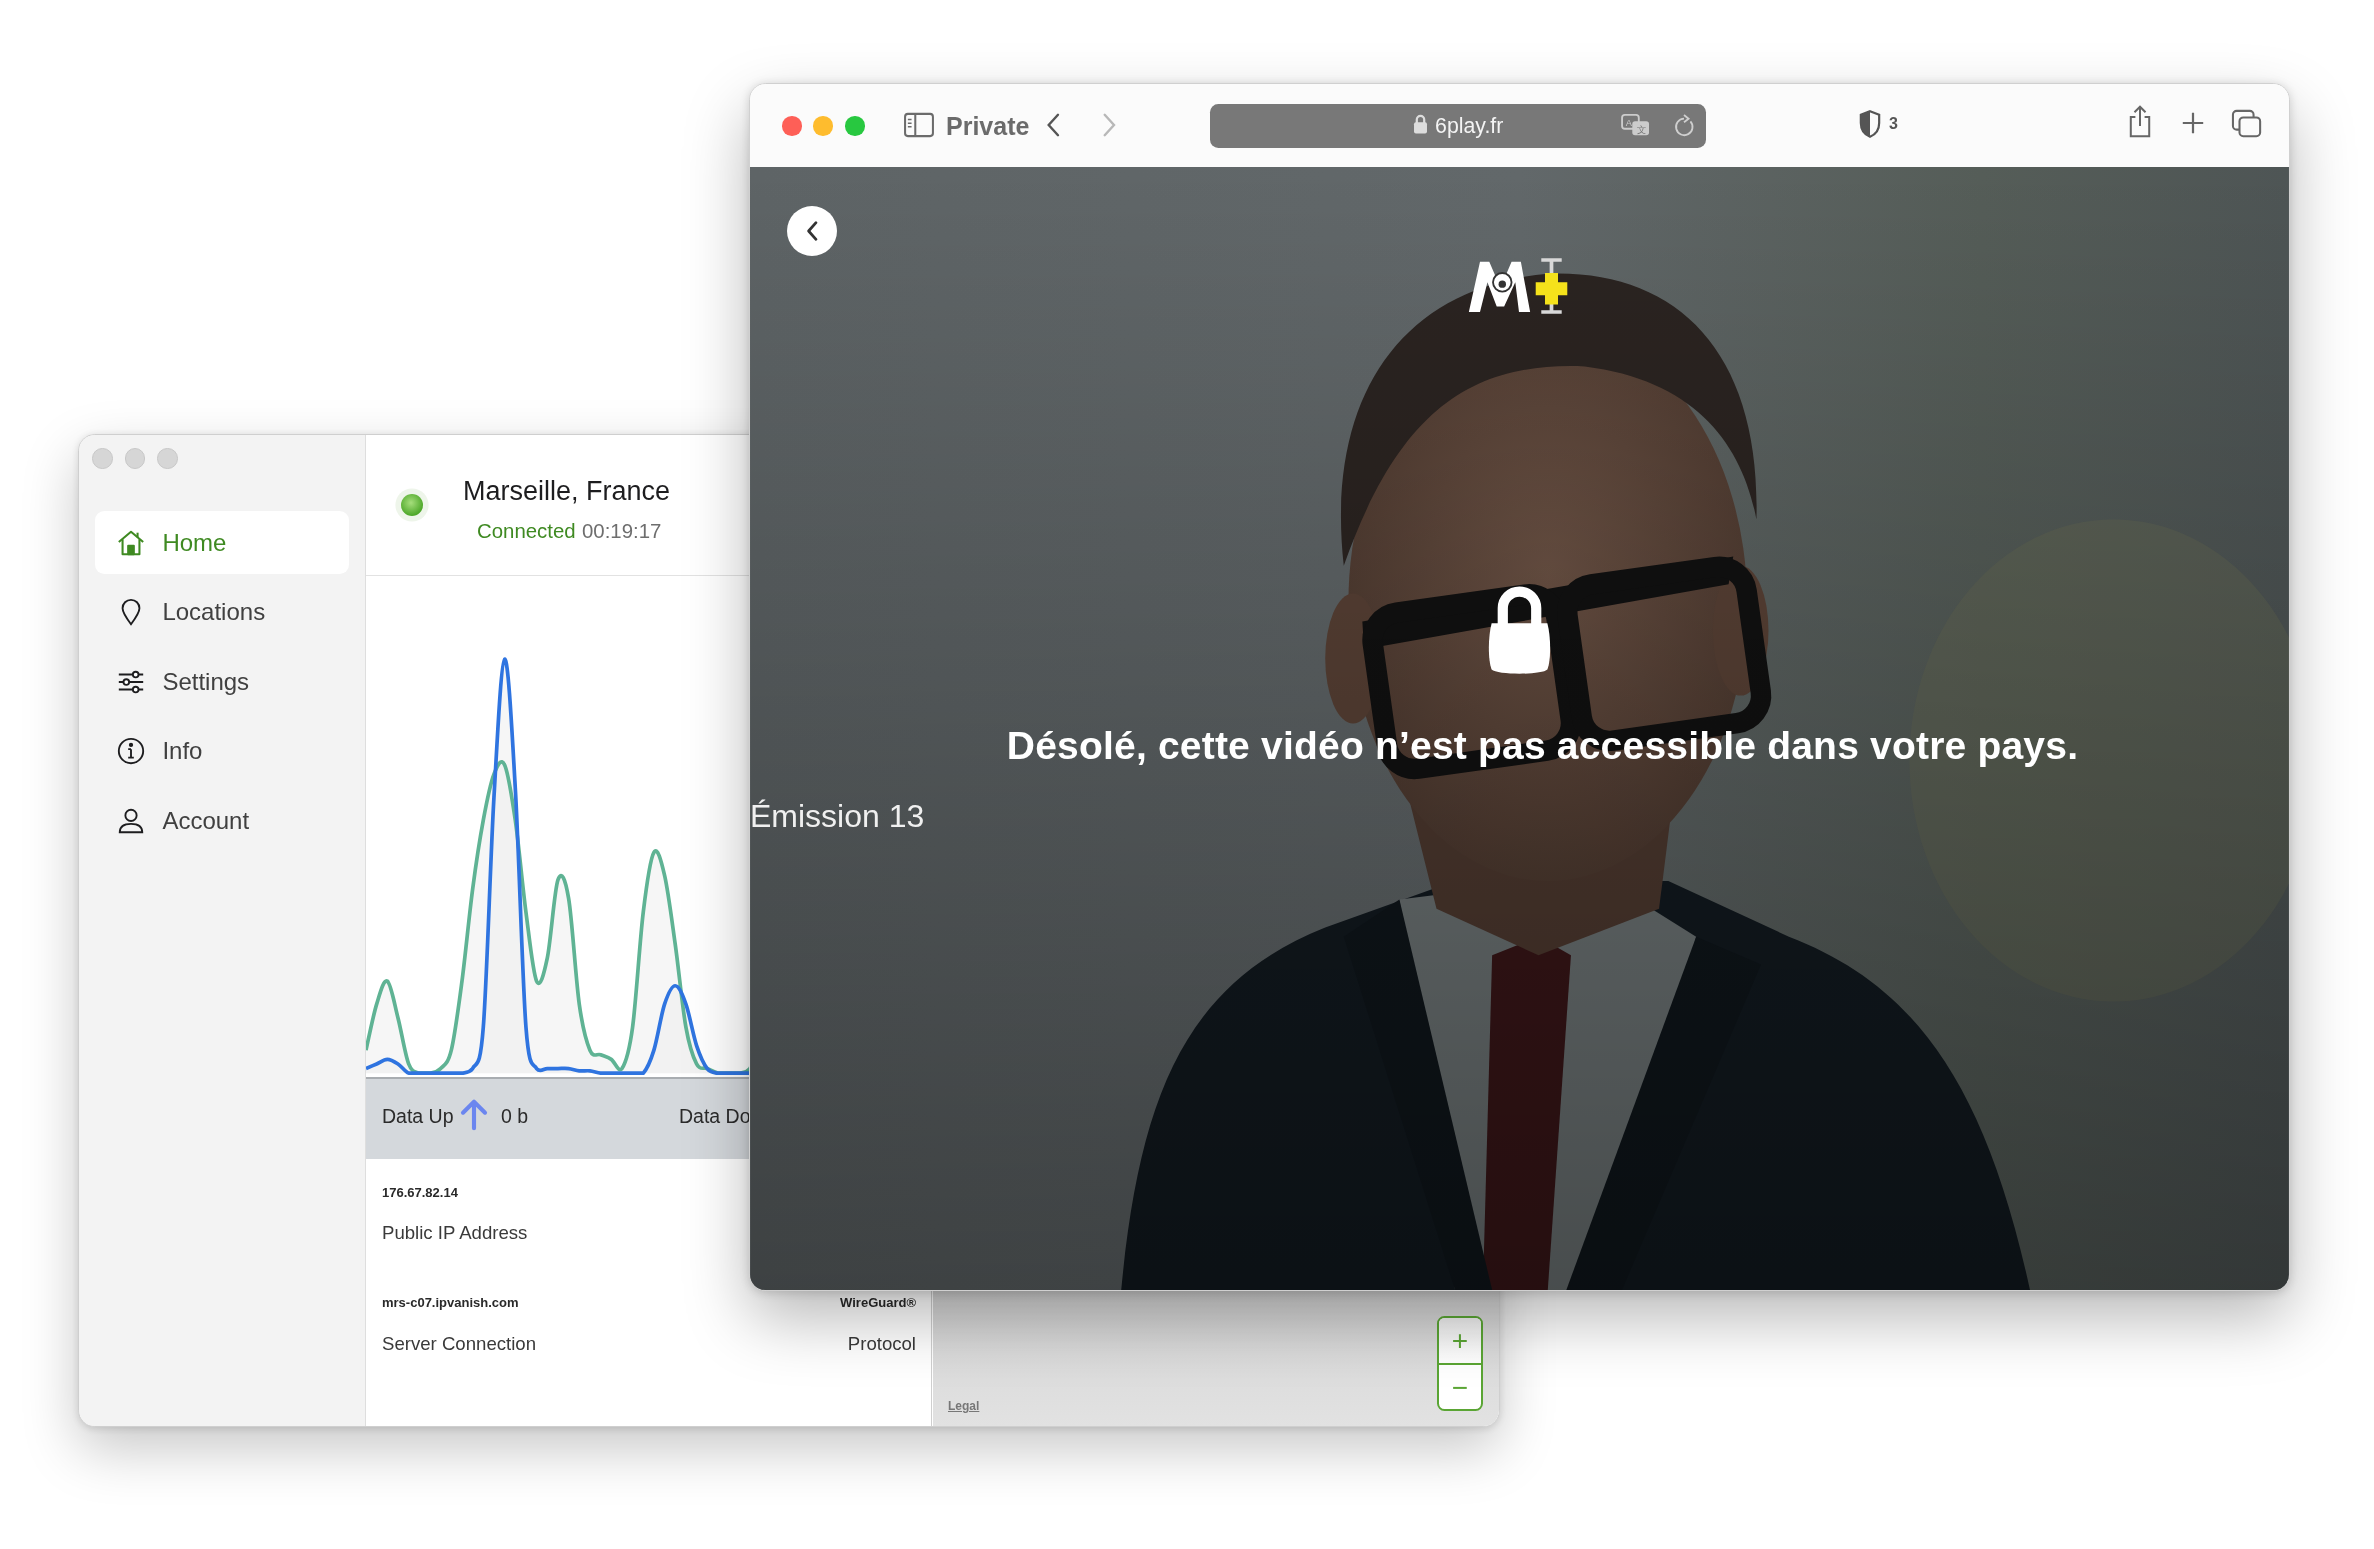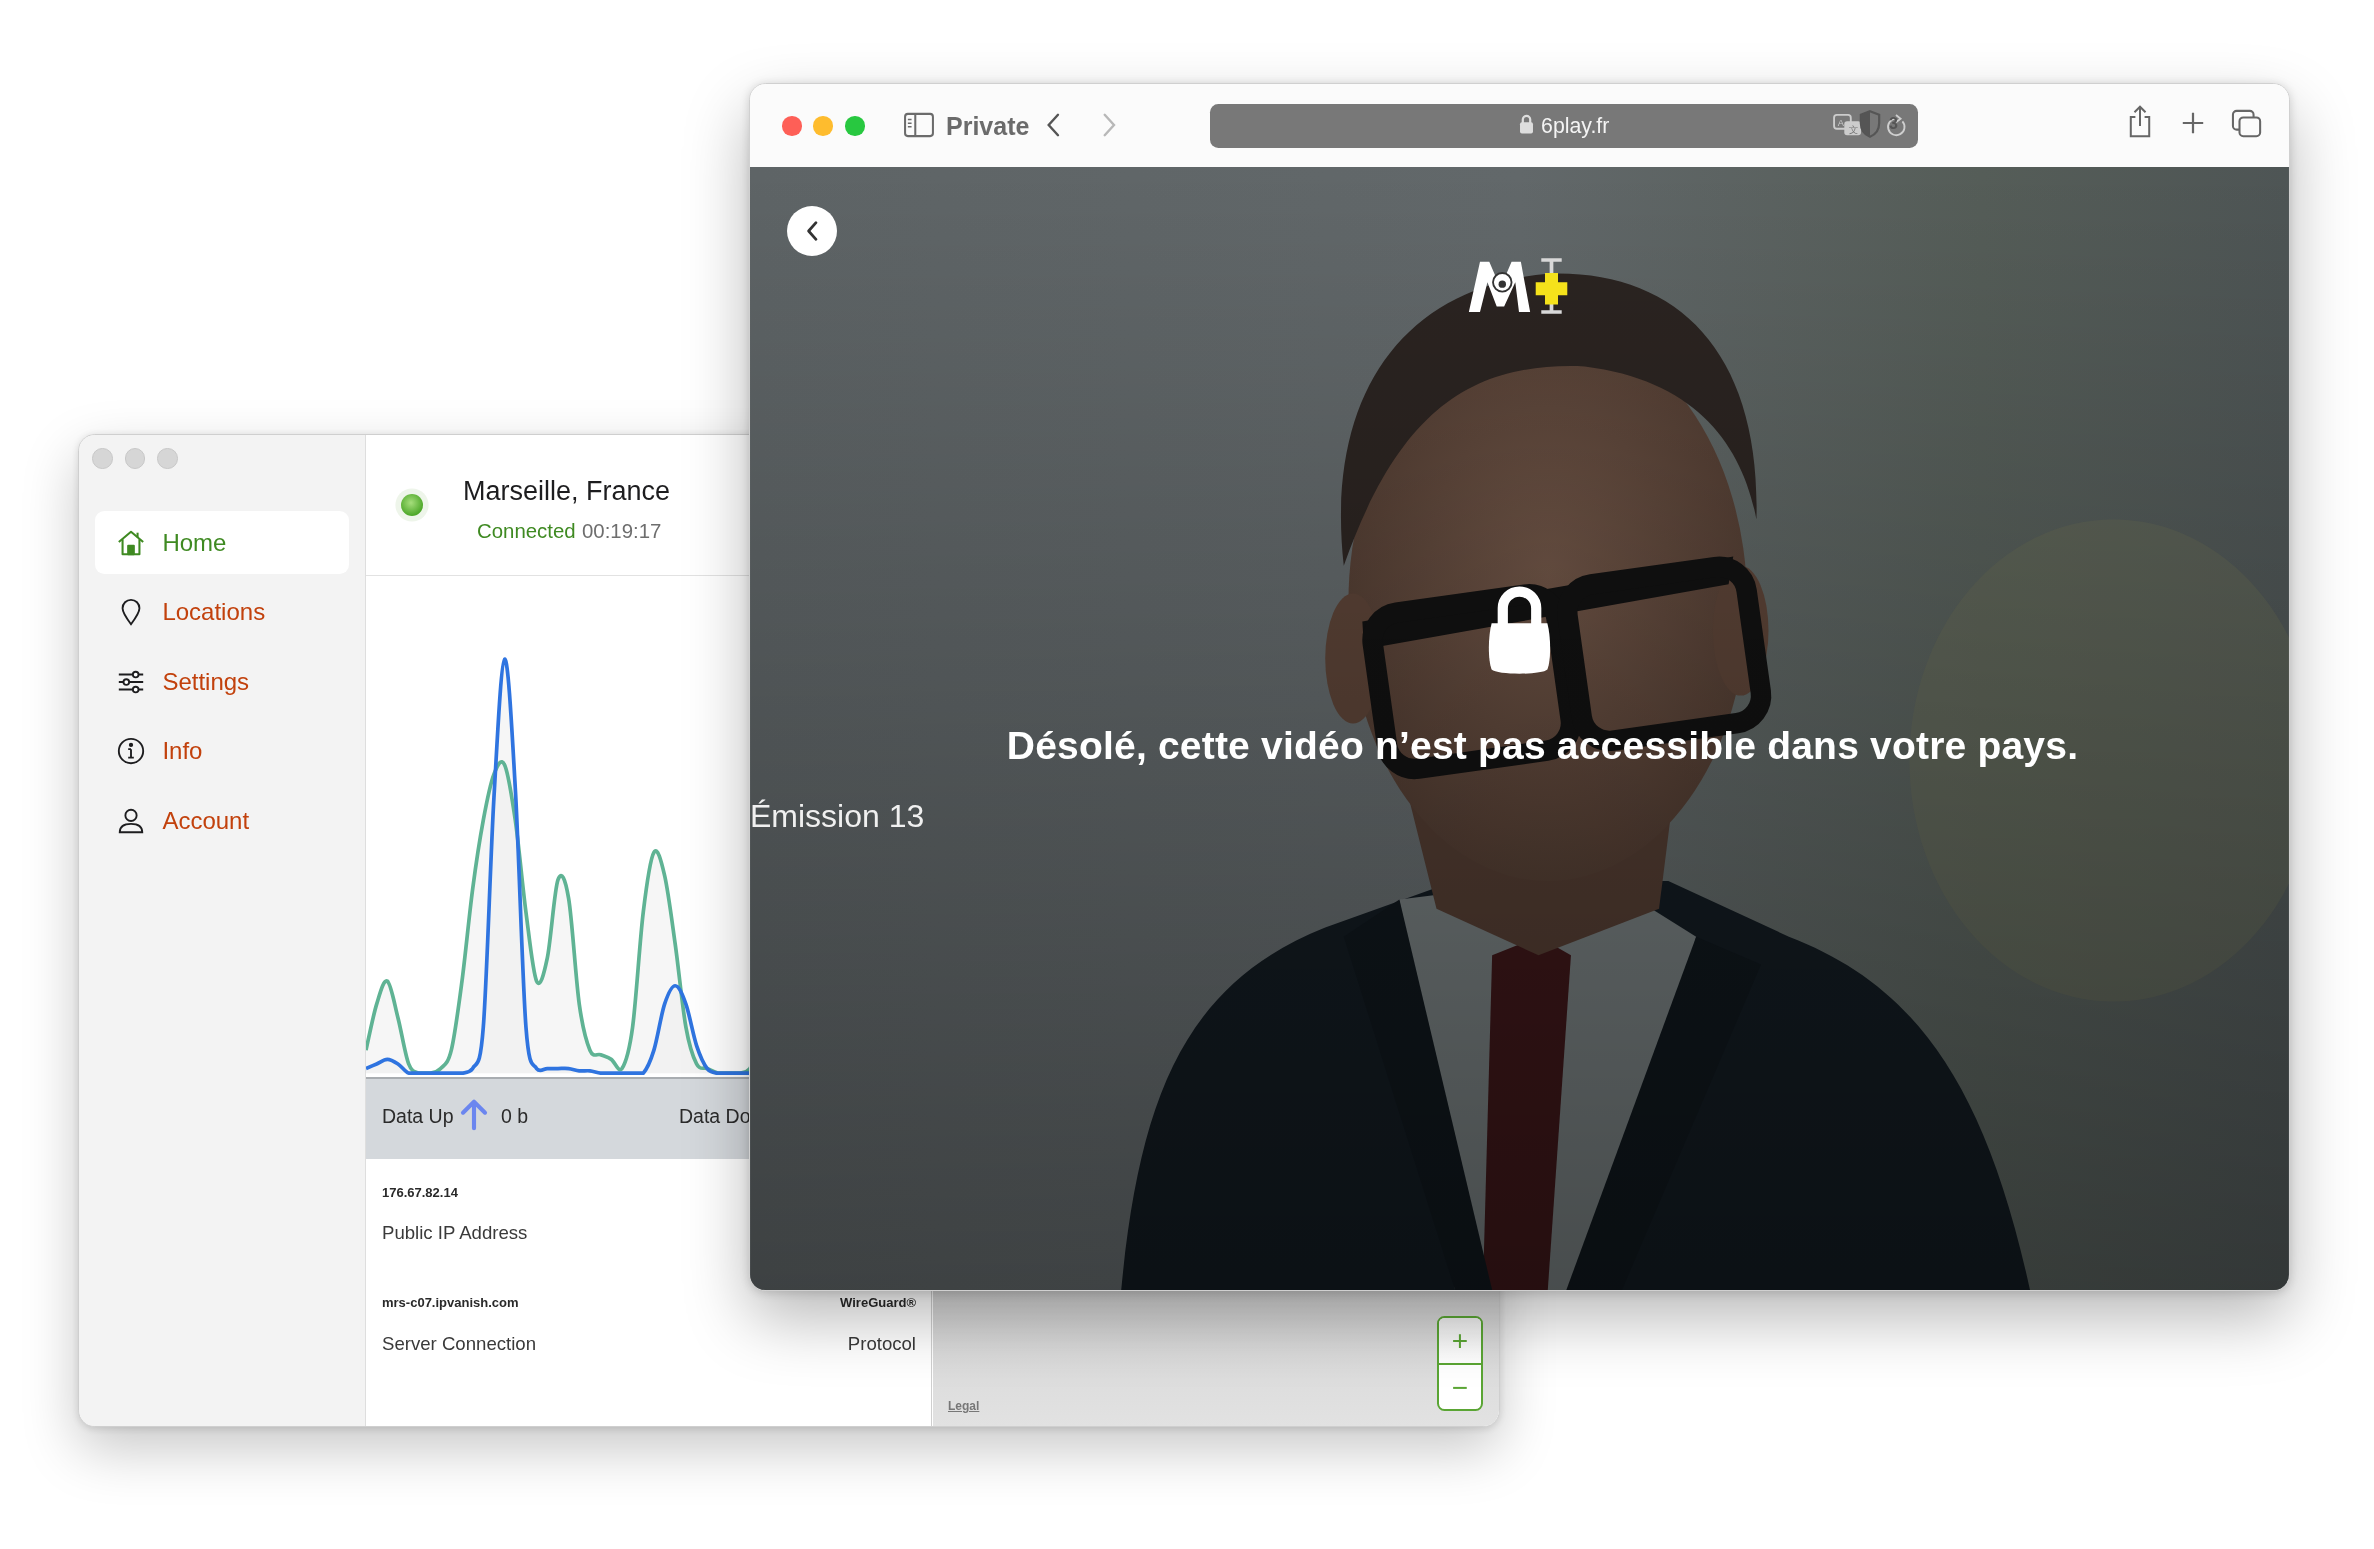--- a/index.html
+++ b/index.html
@@ -4,21 +4,21 @@
 <style>
   html, body { margin:0; padding:0; }
   body { width:2375px; height:1549px; background:#ffffff; position:relative; overflow:hidden; font-family:"Liberation Sans", sans-serif; }
 
   
   .vpn { position:absolute; left:78px; top:434px; width:1420px; height:991px; border-radius:16.7px; background:#f3f3f3; border:0.9px solid #cfcfcf; box-shadow:0 22px 56px rgba(0,0,0,0.22), 0 1.9px 7.4px rgba(0,0,0,0.12); overflow:hidden; }
   .vpn-sidebar { position:absolute; left:0; top:0; width:286px; height:100%; background:#f3f3f3; border-right:0.9px solid #dedede; }
   .traffic-gray { position:absolute; top:13px; left:13px; display:flex; gap:12px; }
   .traffic-gray span { width:18.6px; height:18.6px; border-radius:50%; background:#d6d6d6; border:0.9px solid #c7c7c7; display:block; }
   .nav { position:absolute; top:76px; left:16px; width:254px; }
-  .nav-item { height:63px; display:flex; align-items:center; padding-left:20.4px; border-radius:9.3px; font-size:24px; color:#c2410c; margin-bottom:6.5px; box-sizing:border-box; }
+  .nav-item { height:63px; display:flex; align-items:center; padding-left:20.4px; border-radius:9.3px; font-size:24px; color:#404040; margin-bottom:6.5px; box-sizing:border-box; }
   .nav-item.active { background:#ffffff; color:#3f8a22; }
   .nav-item .ico { width:32px; height:32px; margin-right:15px; display:flex; align-items:center; justify-content:center; }
   .nav-item svg { width:30px; height:30px; }
 
   .vpn-main { position:absolute; left:287px; top:0; right:0; bottom:0; background:#ffffff; }
   .conn-header { position:absolute; left:0; top:0; width:100%; height:140px; border-bottom:1.9px solid #e2e2e2; background:#fff; }
   .status-dot { position:absolute; left:35px; top:59px; width:22px; height:22px; border-radius:50%; background:radial-gradient(circle at 45% 40%, #a6de7c, #4ea82a 70%); box-shadow:0 0 0 5.6px #eef5ea; }
   .loc-name { position:absolute; left:97px; top:41px; font-size:27px; color:#1d1d1f; }
   .conn-status { position:absolute; left:111px; top:85px; font-size:20.4px; color:#3f8a22; }
   .conn-time { position:absolute; left:216px; top:85px; font-size:20.4px; color:#6e6e6e; }
@@ -41,21 +41,21 @@
 
   
   .browser { position:absolute; left:749px; top:83px; width:1539px; height:1206px; border-radius:16.7px; background:#fdfdfd; border:0.9px solid #d0d0d0; box-shadow:0 28px 65px rgba(0,0,0,0.28), 0 1.9px 9.3px rgba(0,0,0,0.15); overflow:hidden; }
   .titlebar { position:absolute; left:0; top:0; width:100%; height:83px; background:#fbfbfb; }
   .tl { position:absolute; top:32px; width:19.5px; height:19.5px; border-radius:50%; }
   .tl.red { left:32px; background:#fe5f57; }
   .tl.yellow { left:63px; background:#febc2e; }
   .tl.green { left:95px; background:#28c840; }
   .tb-icon { position:absolute; display:flex; align-items:center; justify-content:center; }
   .private-lbl { position:absolute; left:196px; top:28px; font-size:25px; font-weight:bold; color:#6b6b6b; }
-  .url-bar { position:absolute; left:460px; top:19.5px; width:708px; height:44px; background:#787878; border-radius:8.3px; }
+  .url-bar { position:absolute; left:460px; top:19.5px; width:496px; height:44px; background:#787878; border-radius:8.3px; }
   .url-text { position:absolute; left:0; right:0; top:10.2px; text-align:center; font-size:21.3px; color:#f4f4f4; }
   .url-lock { display:inline-block; vertical-align:-1.9px; margin-right:7.4px; }
   .shield-count { position:absolute; left:1139px; top:31px; font-size:16px; font-weight:bold; color:#555; }
 
   .content { position:absolute; left:0; top:83px; width:100%; height:1123px; overflow:hidden; background:#5d6264;padding-left:46px; }
   .content svg.photo { position:absolute; left:0; top:0; }
   .back-btn { position:absolute; left:37px; top:39px; width:50px; height:50px; border-radius:50%; background:#fff; display:flex; align-items:center; justify-content:center; }
   .m6-logo { position:absolute; left:717px; top:91px; }
   .lock-big { position:absolute; left:736px; top:419px; }
   .blocked-title { position:absolute; left:0; right:0; top:557px; text-align:center; font-size:39px; font-weight:bold; color:#fff; letter-spacing:0.2px; }

